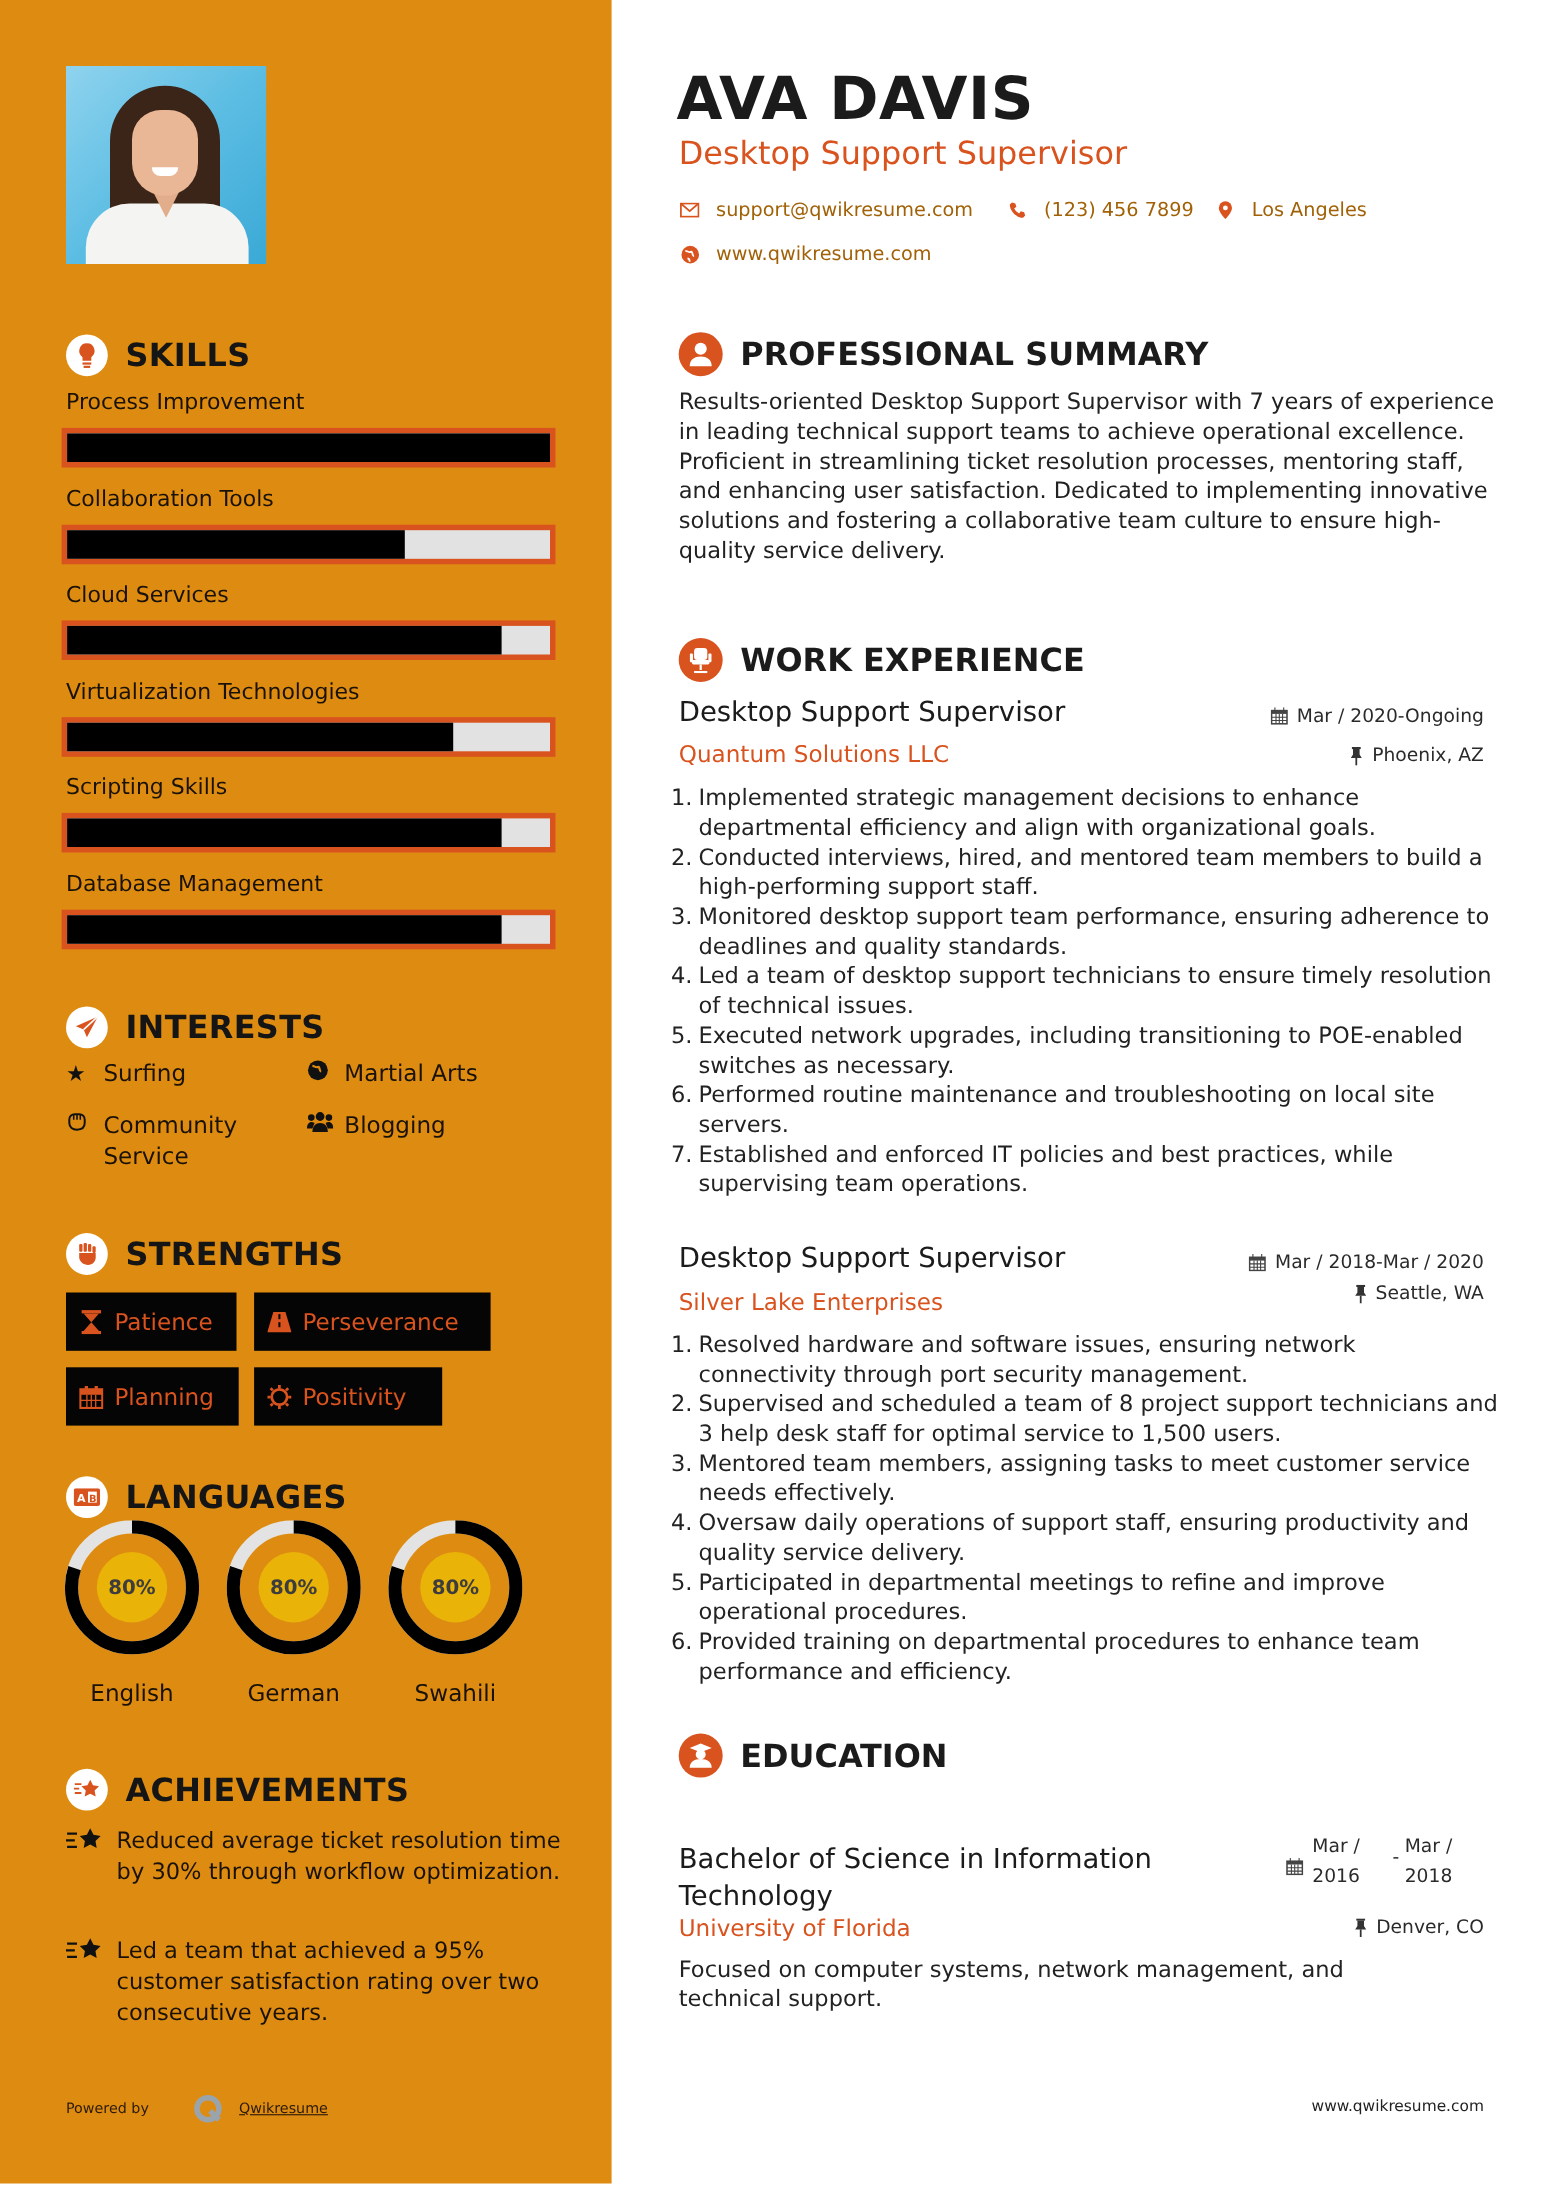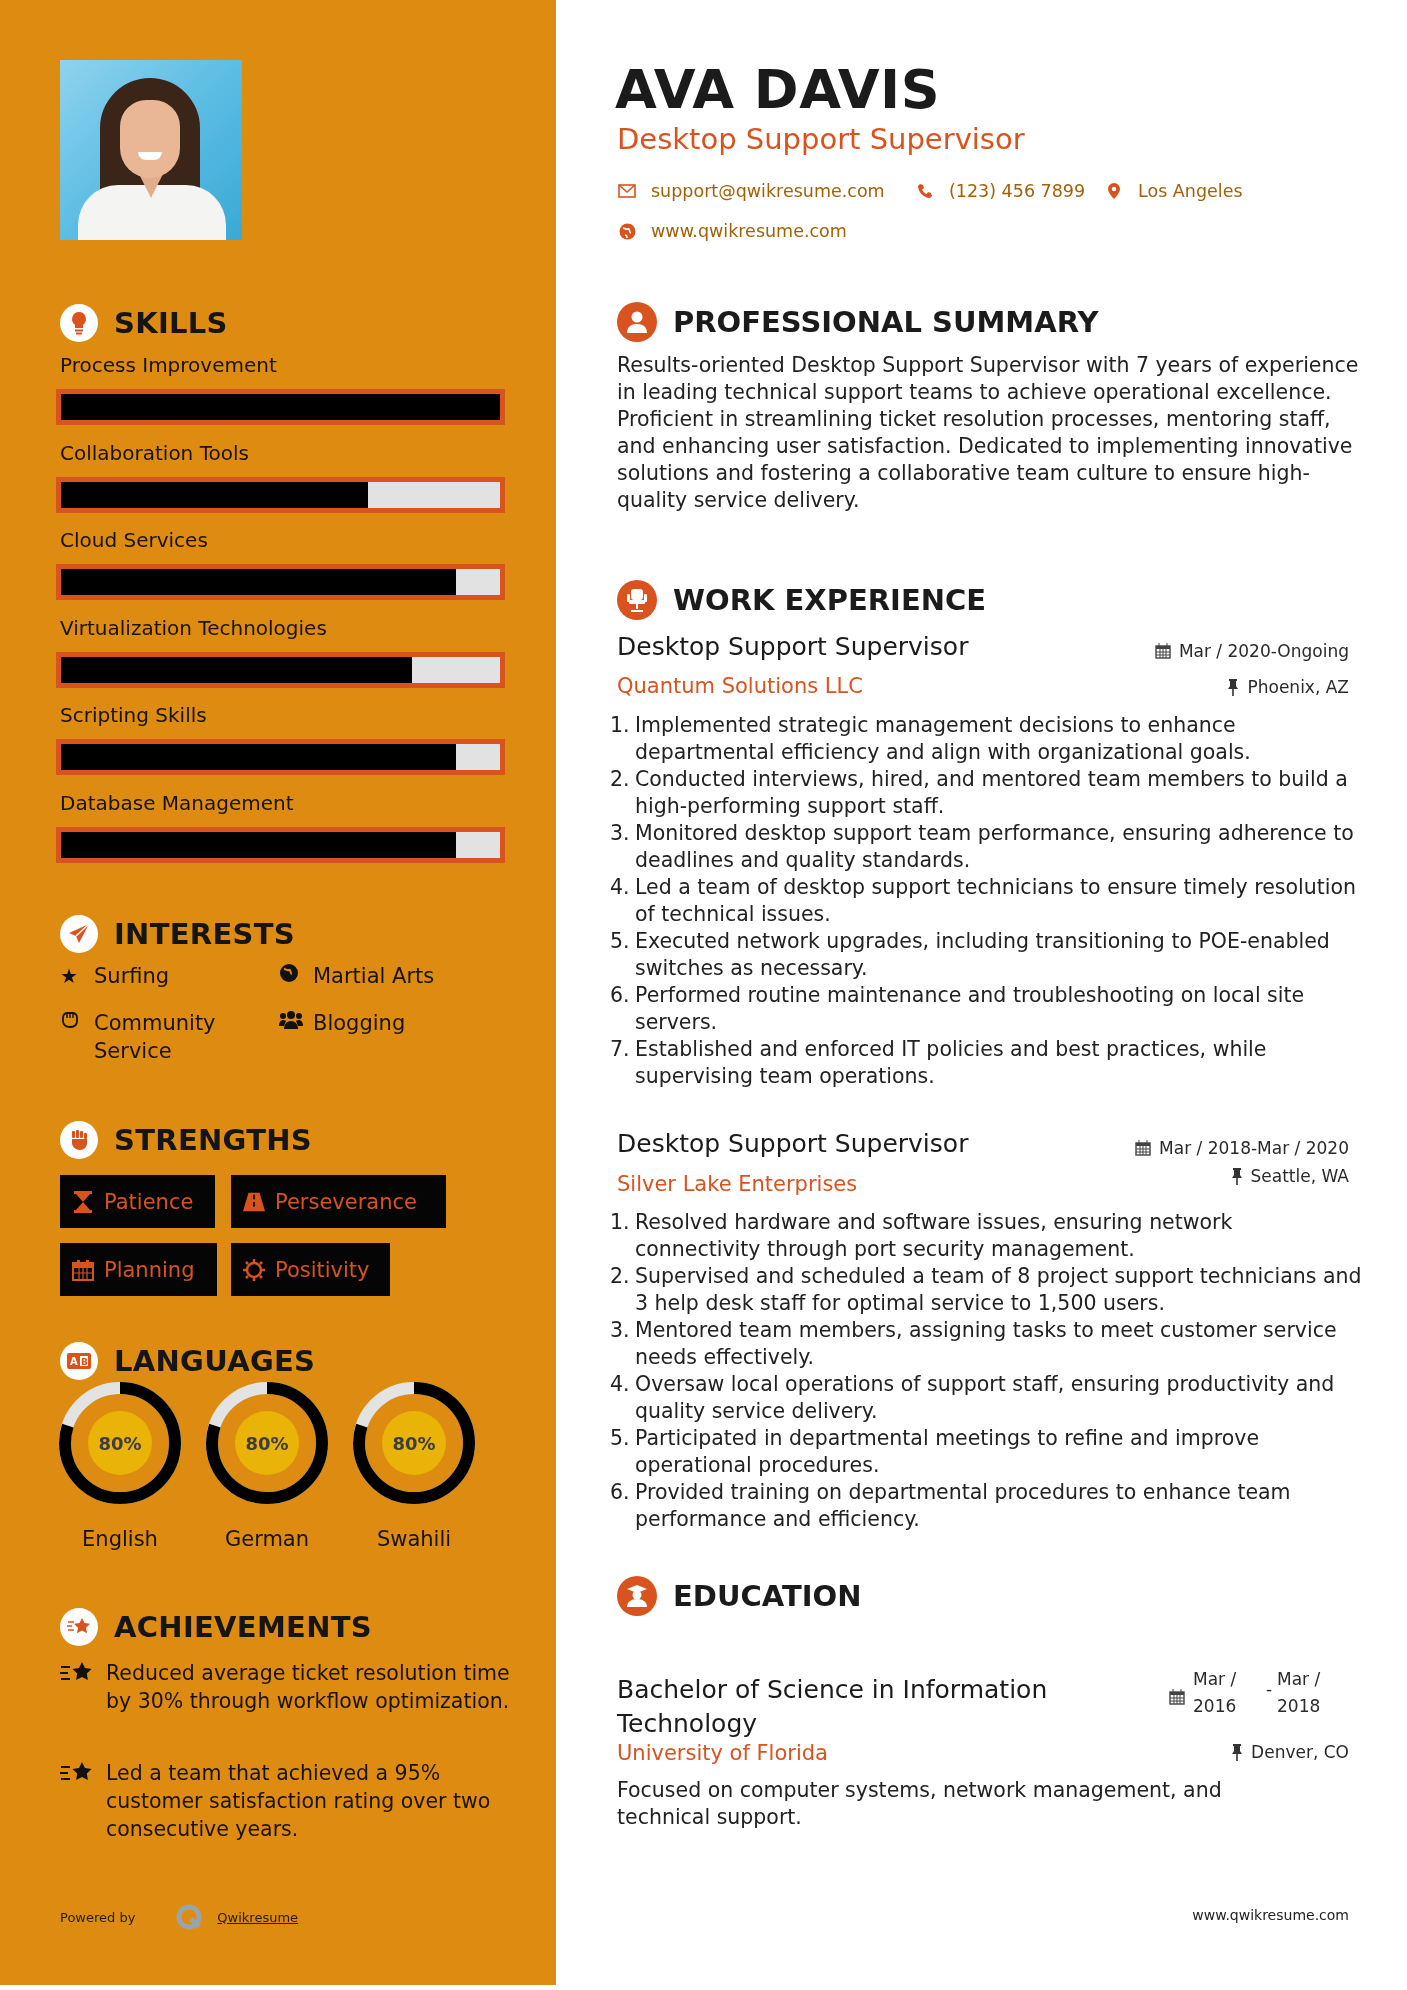--- a/index.html
+++ b/index.html
@@ -223,21 +223,21 @@
     <svg width="22" height="22" viewBox="0 0 22 22">
         <rect x="1" y="4" width="20" height="17" fill="none" stroke="#D9531E" stroke-width="2"></rect>
         <rect x="1" y="4" width="20" height="5" fill="#D9531E"></rect>
         <rect x="5" y="1" width="3" height="6" fill="#D9531E"></rect>
         <rect x="14" y="1" width="3" height="6" fill="#D9531E"></rect>
         <path d="M1 14h20M7 9v12M11 9v12M15 9v12" stroke="#D9531E" stroke-width="1.2"></path>
       </svg>
   </span>
   <span>Planning</span>
 </div>
-<div class="strength" style="left:231px; top:1243px; width:159px">
+<div class="strength" style="left:231px; top:1243px; width:171px">
   <span class="s-ico">
     <svg width="22" height="22" viewBox="0 0 22 22">
         <circle cx="11" cy="11" r="7" fill="none" stroke="#D9531E" stroke-width="2.5"></circle>
         <path d="M11 0v3M11 19v3M0 11h3M19 11h3M3 3l2 2M17 17l2 2M3 19l2-2M17 5l2-2" stroke="#D9531E" stroke-width="2.5"></path>
       </svg>
   </span>
   <span>Positivity</span>
 </div>
 
 <div class="side-head" style="top:1342px">
@@ -456,21 +456,21 @@
     <li>
       <span class="num">2.</span>
       <span>Supervised and scheduled a team of 8 project support technicians and 3 help desk staff for optimal service to 1,500 users.</span>
     </li>
     <li>
       <span class="num">3.</span>
       <span>Mentored team members, assigning tasks to meet customer service needs effectively.</span>
     </li>
     <li>
       <span class="num">4.</span>
-      <span>Oversaw local operations of support staff, ensuring productivity and quality service delivery.</span>
+      <span>Oversaw daily operations of support staff, ensuring productivity and quality service delivery.</span>
     </li>
     <li>
       <span class="num">5.</span>
       <span>Participated in departmental meetings to refine and improve operational procedures.</span>
     </li>
     <li>
       <span class="num">6.</span>
       <span>Provided training on departmental procedures to enhance team performance and efficiency.</span>
     </li>
   </ol>

